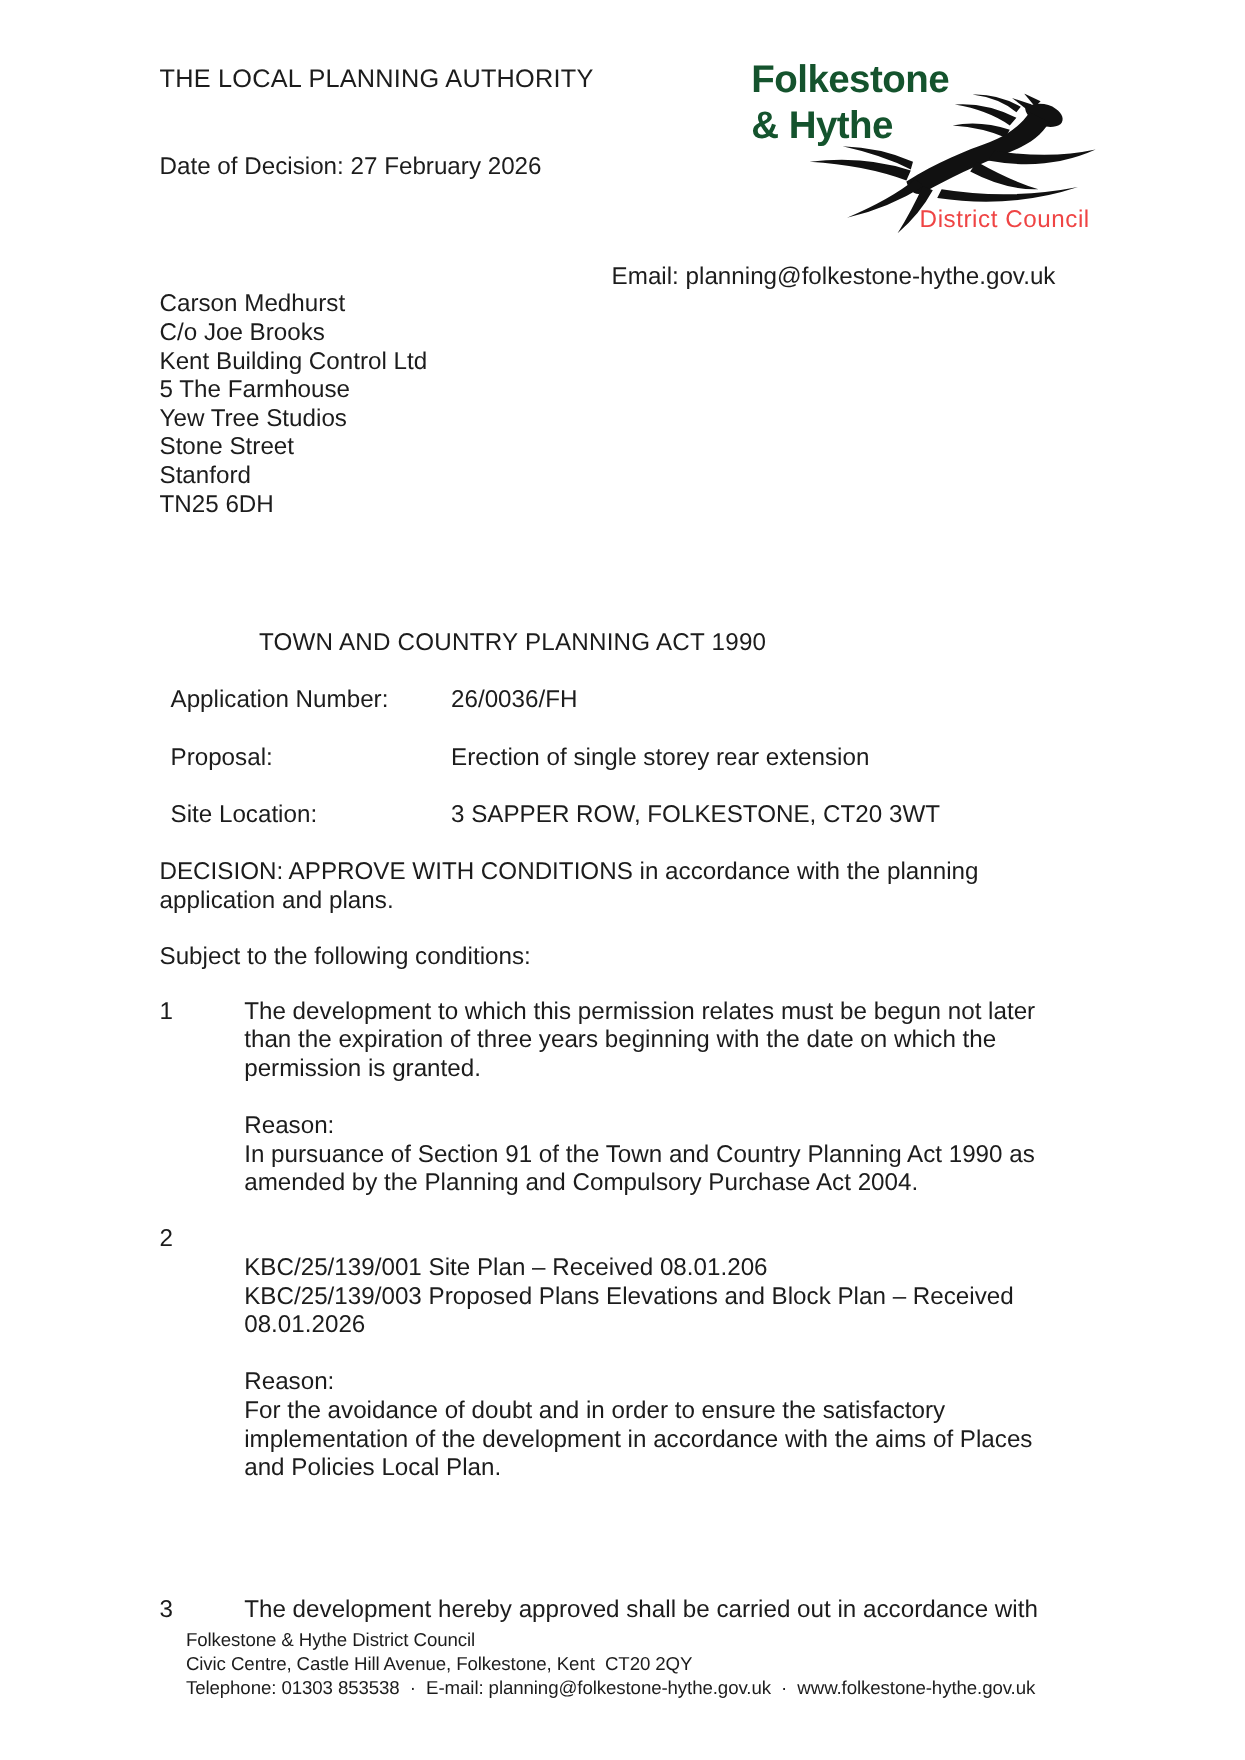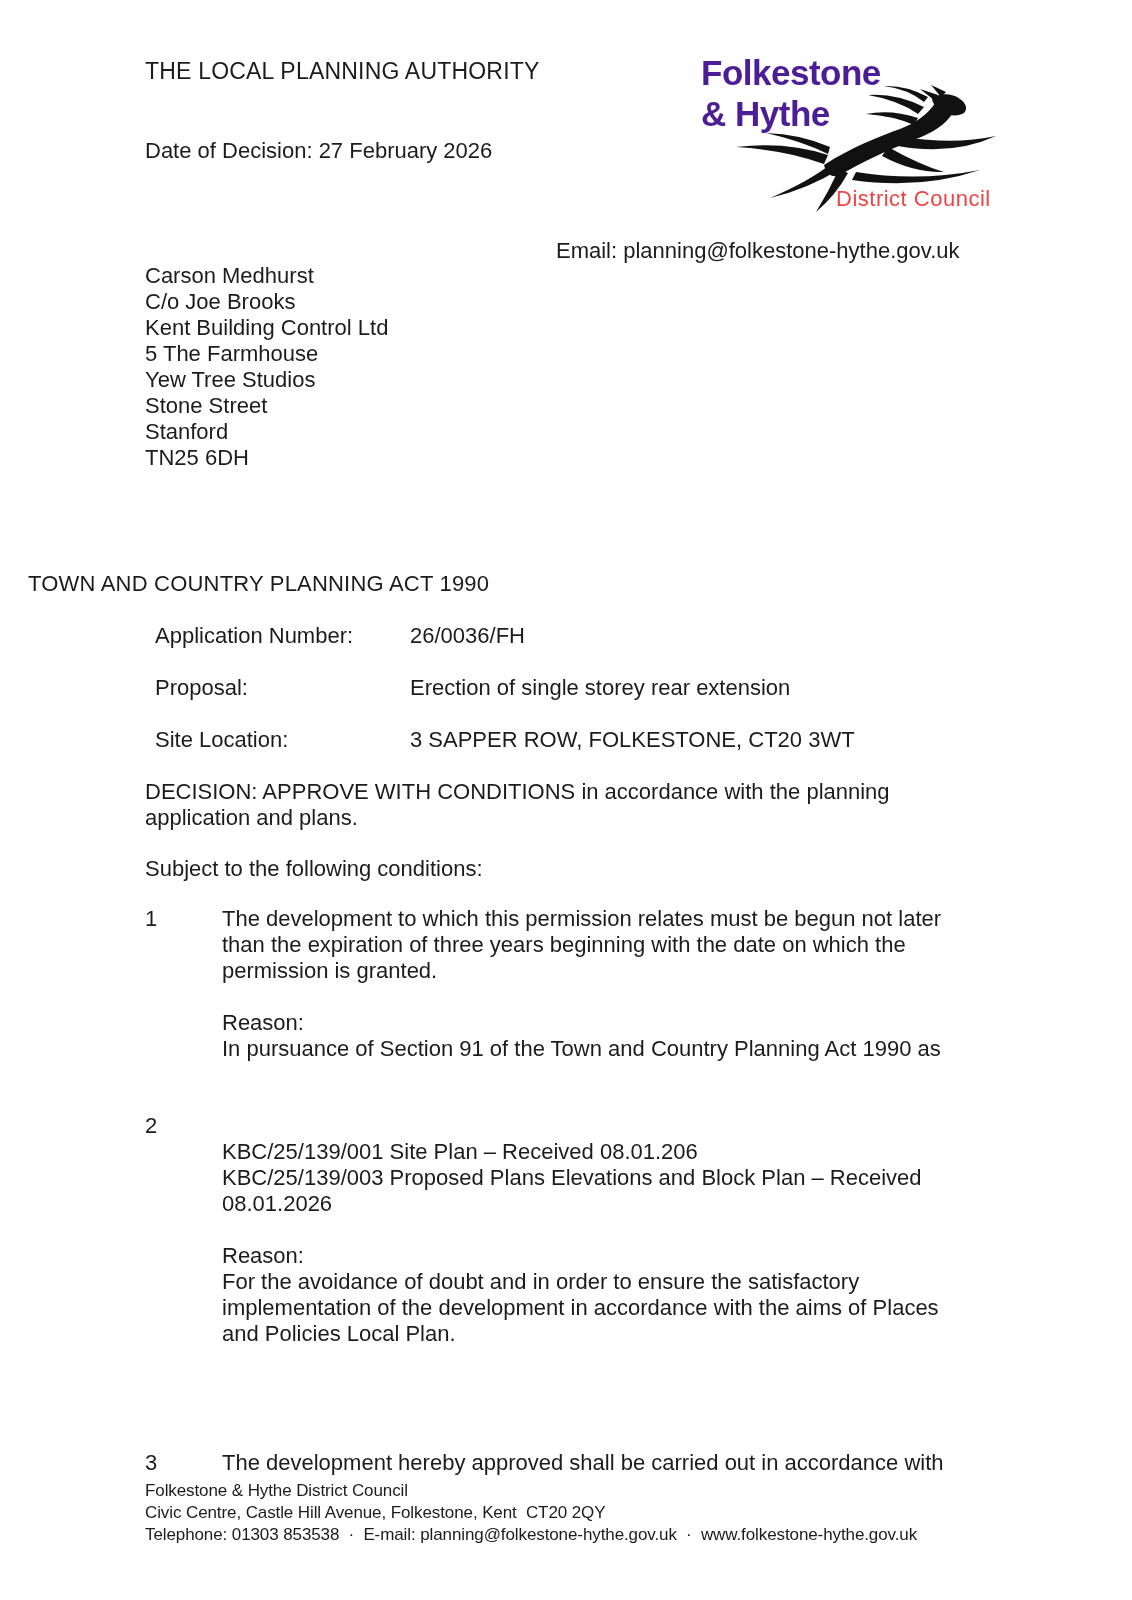--- a/index.html
+++ b/index.html
@@ -26,40 +26,40 @@
   }
   .email-line {
     left: 556px; top: 238px;
     font-size: 22px;
     text-align: right;
   }
 
   
   .logo { left: 680px; top: 52px; width: 330px; height: 170px; }
   .logo-name {
-    position: absolute; left: 21px; top: 0;
+    position: absolute; left: 3px; top: 0;
     font-size: 35px; font-weight: bold; letter-spacing: -0.5px;
-    line-height: 41px; color: #4c1d95;
+    line-height: 41px; color: #14532d;
   }
   .logo-horse { position: absolute; left: 48px; top: 33px; width: 272px; height: 130px; }
   .logo-sub {
     position: absolute; left: 156px; top: 134px;
     font-size: 22px; color: #ef4444; letter-spacing: 0.5px;
   }
 
   
   .recipient {
     left: 145px; top: 263px;
     font-size: 22px; line-height: 26px;
   }
 
   
   .act-heading {
     left: 0; top: 571px; width: 932px;
-    font-size: 22px; letter-spacing: 0.2px; padding-left: 28px;
+    text-align: center; font-size: 22px; letter-spacing: 0.2px;
   }
 
   
   .details { left: 155px; top: 623px; font-size: 22px; }
   .detail-row { display: flex; margin-bottom: 26px; line-height: 26px; align-items: flex-end; }
   .detail-label { width: 255px; flex: 0 0 255px; }
 
   
   .decision {
     left: 145px; top: 779px;
@@ -75,21 +75,21 @@
   .cond-num { width: 77px; flex: 0 0 77px; }
   .cond-body { width: 760px; }
   .block-gap { margin-top: 26px; }
 
   
   .footer {
     left: 145px; top: 1480px;
     font-size: 17px; line-height: 22px;
     letter-spacing: -0.1px;
   }
-  .footer div { white-space: pre-wrap; }
+  .footer div { white-space: pre-wrap; margin-left: 24px; }
   .recipient div, .cond-body div { white-space: pre-wrap; }
 </style>
 </head>
 <body>
 
 <div class="page">
 
   <div class="abs doc-title">
       <div>THE LOCAL PLANNING AUTHORITY</div>
     </div>
@@ -166,21 +166,21 @@
       <div>application and plans.</div>
     </div>
 
   <div class="abs cond-intro">Subject to the following conditions:</div>
 
   <div class="condition" style="top:906px">
     <div class="cond-num">1</div>
     <div class="cond-body">
       <div><div>The development to which this permission relates must be begun not later</div><div>than the expiration of three years beginning with the date on which the</div><div>permission is granted.</div></div>
       <div class="block-gap">Reason:</div>
-      <div><div>In pursuance of Section 91 of the Town and Country Planning Act 1990 as</div></div>
+      <div><div>In pursuance of Section 91 of the Town and Country Planning Act 1990 as</div><div>amended by the Planning and Compulsory Purchase Act 2004.</div></div>
     </div>
   </div>
 
   <div class="condition" style="top:1113px">
     <div class="cond-num">2</div>
     <div class="cond-body">
       <div class="block-gap"><div>KBC/25/139/001 Site Plan – Received 08.01.206</div><div>KBC/25/139/003 Proposed Plans Elevations and Block Plan – Received</div><div>08.01.2026</div></div>
       <div class="block-gap">Reason:</div>
       <div><div>For the avoidance of doubt and in order to ensure the satisfactory</div><div>implementation of the development in accordance with the aims of Places</div><div>and Policies Local Plan.</div></div>
     </div>

